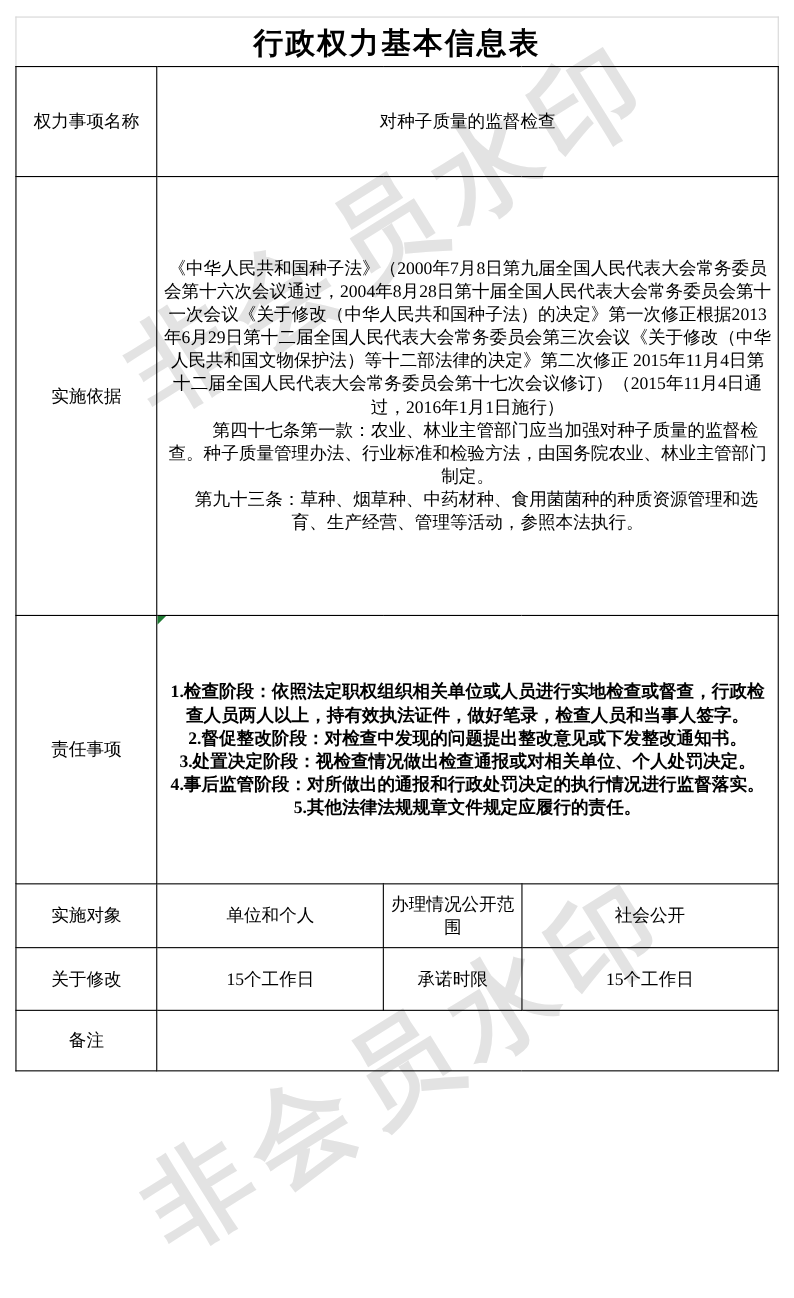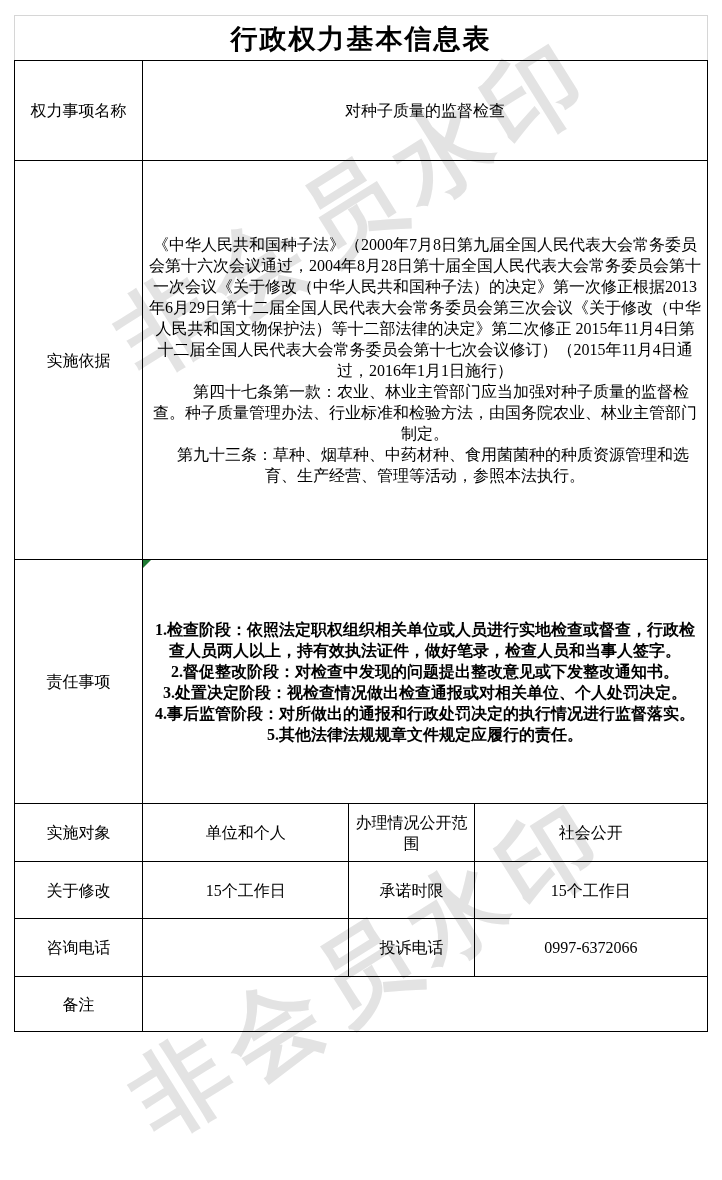--- a/index.html
+++ b/index.html
@@ -129,24 +129,18 @@
         <td>办理情况公开范围</td>
         <td>社会公开</td>
       </tr>
       <tr>
         <td style="height:52px">关于修改</td>
         <td>15个工作日</td>
         <td>承诺时限</td>
         <td>15个工作日</td>
       </tr>
       <tr>
-        <td style="height:53px">咨询电话</td>
-        <td></td>
-        <td>投诉电话</td>
-        <td>0997-6372066</td>
-      </tr>
-      <tr>
         <td style="height:50px">备注</td>
         <td colspan="3"></td>
       </tr>
     </tbody>
   </table>
 </div>
 
 </body></html>

